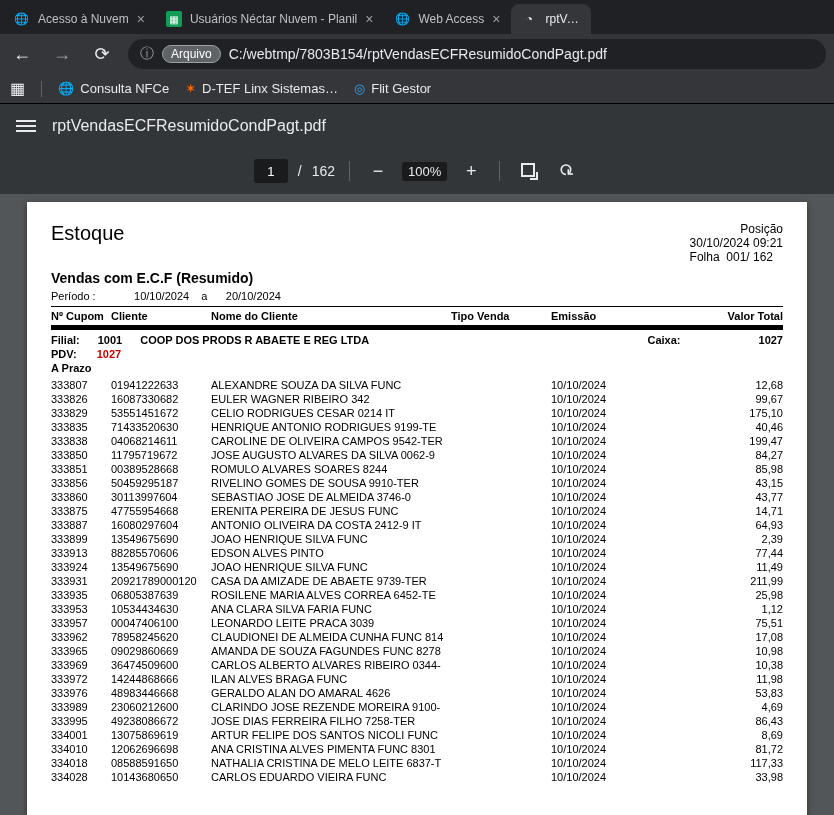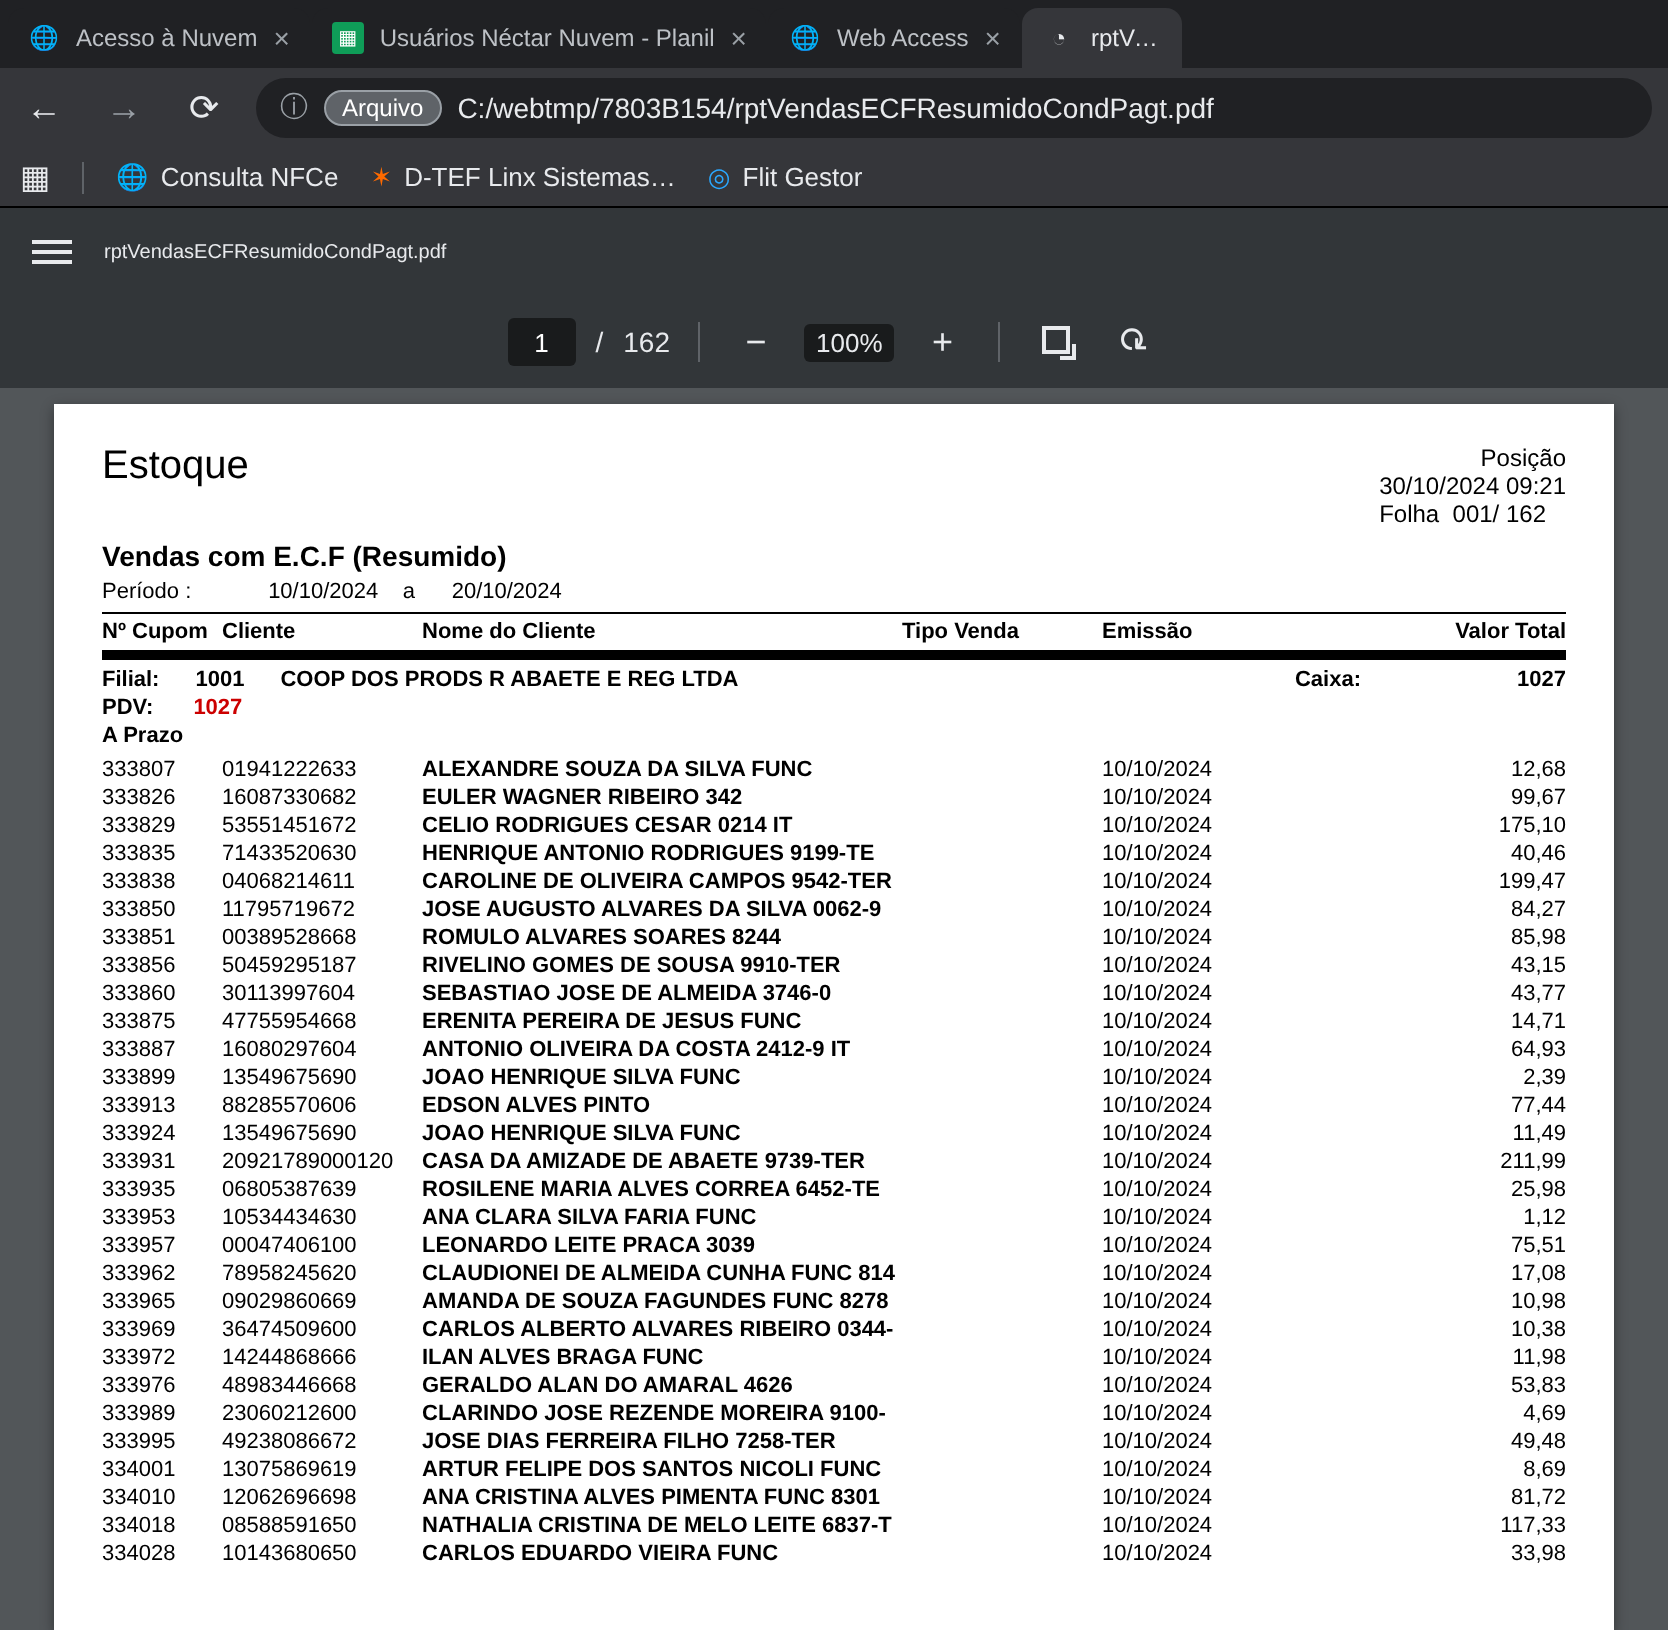--- a/index.html
+++ b/index.html
@@ -51,21 +51,21 @@
   background: #35363a; height: 30px;
   display: flex; align-items: center; gap: 16px; padding: 0 10px;
   font-size: 13px; color: #e8eaed;
   border-bottom: 1px solid #000;
 }
 .bk-item { display: inline-flex; align-items: center; gap: 6px; cursor: pointer; }
 .bk-sep { width: 1px; height: 16px; background: #5f6368; }
 .pdf-bar {
   background: #323639; color: #e8eaed; height: 44px;
   display: flex; align-items: center; padding: 0 16px; gap: 16px;
-  font-size: 10px;
+  font-size: 16px;
 }
 .menu-icon { width: 20px; display:flex; flex-direction:column; gap:3px; cursor:pointer;}
 .menu-icon span { height: 2px; background: #e8eaed; }
 .pdf-title { font-weight: 500; }
 .pdf-toolbar {
   background: #323639; height: 46px;
   display: flex; align-items: center; justify-content: center; gap: 10px;
   color: #e8eaed; font-size: 14px;
   border-top: none;
 }
@@ -111,21 +111,21 @@
 .pdv-row { font-size: 11px; display:flex; gap: 20px;}
 .pdv-row .lbl { font-weight: bold; }
 .pdv-row .val { color: #c00; font-weight: bold; }
 .group-title { font-size: 11px; font-weight: bold; padding: 2px 0 4px;}
 .data-row {
   display: grid;
   grid-template-columns: 60px 100px 240px 100px 100px 1fr;
   font-size: 11px; line-height: 14px;
 }
 .data-row .right { text-align: right; }
-.data-row .nome { white-space: nowrap; overflow:hidden;font-weight:bold; }
+.data-row .nome { white-space: nowrap; overflow:hidden; }
 .fit-icon { display:inline-block; width:14px; height:14px; border:2px solid #e8eaed; position:relative;}
 .fit-icon::after { content:""; position:absolute; right:-5px; bottom:-5px; border-right:2px solid #e8eaed; border-bottom:2px solid #e8eaed; width:6px; height:6px;}
 .rotate-icon { display:inline-block; transform: rotate(45deg); font-size: 18px;}
 </style>
 </head>
 <body>
 
 <div class="browser-top">
   <div class="tab-strip">
     <div class="tab inactive">
@@ -444,21 +444,21 @@
           <span></span>
           <span>10/10/2024</span>
           <span class="right">4,69</span>
         </div>
         <div class="data-row">
           <span>333995</span>
           <span>49238086672</span>
           <span class="nome">JOSE DIAS FERREIRA FILHO 7258-TER</span>
           <span></span>
           <span>10/10/2024</span>
-          <span class="right">49,48</span>
+          <span class="right">86,43</span>
         </div>
         <div class="data-row">
           <span>334001</span>
           <span>13075869619</span>
           <span class="nome">ARTUR FELIPE DOS SANTOS NICOLI FUNC</span>
           <span></span>
           <span>10/10/2024</span>
           <span class="right">8,69</span>
         </div>
         <div class="data-row">

